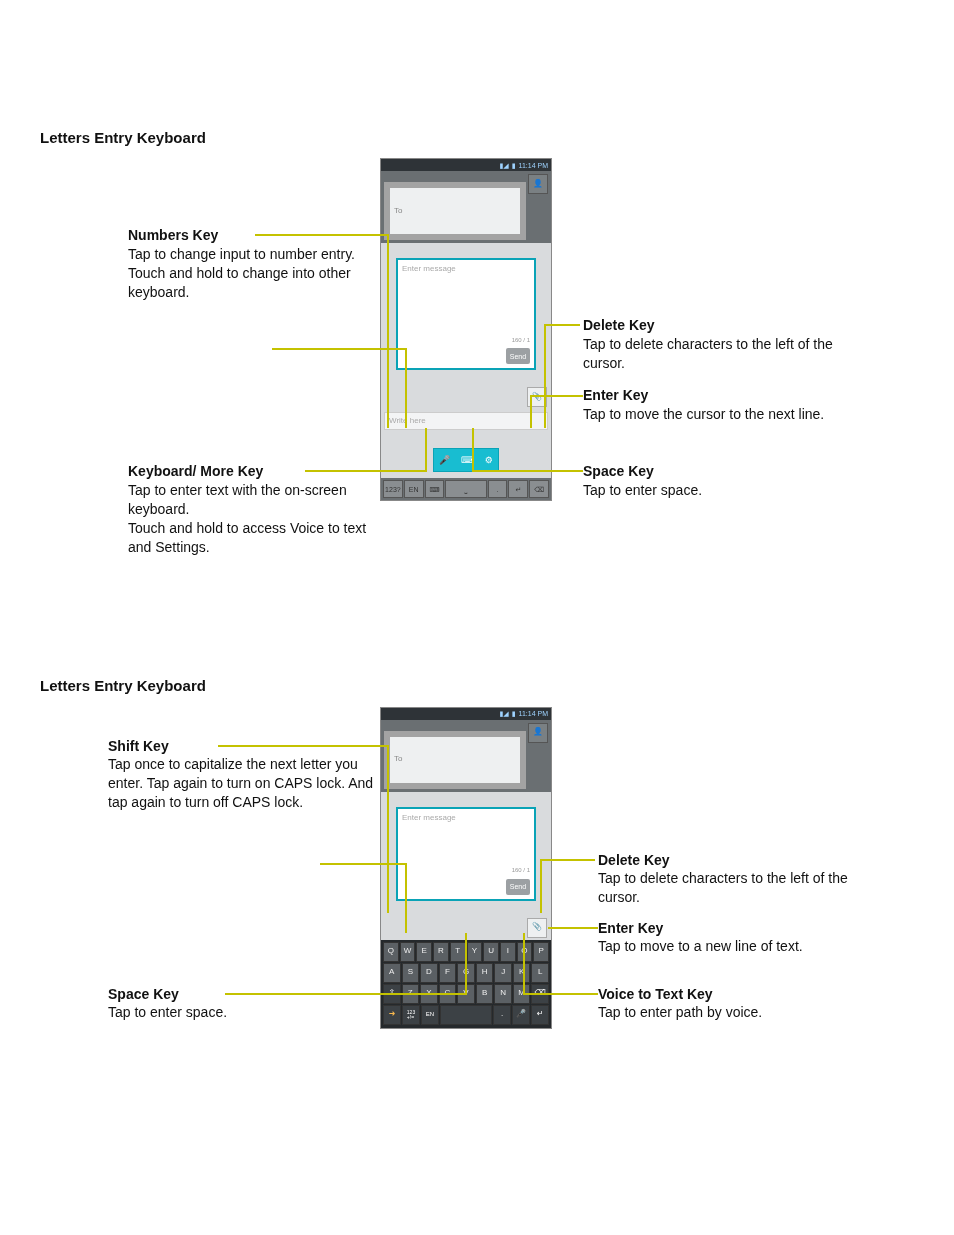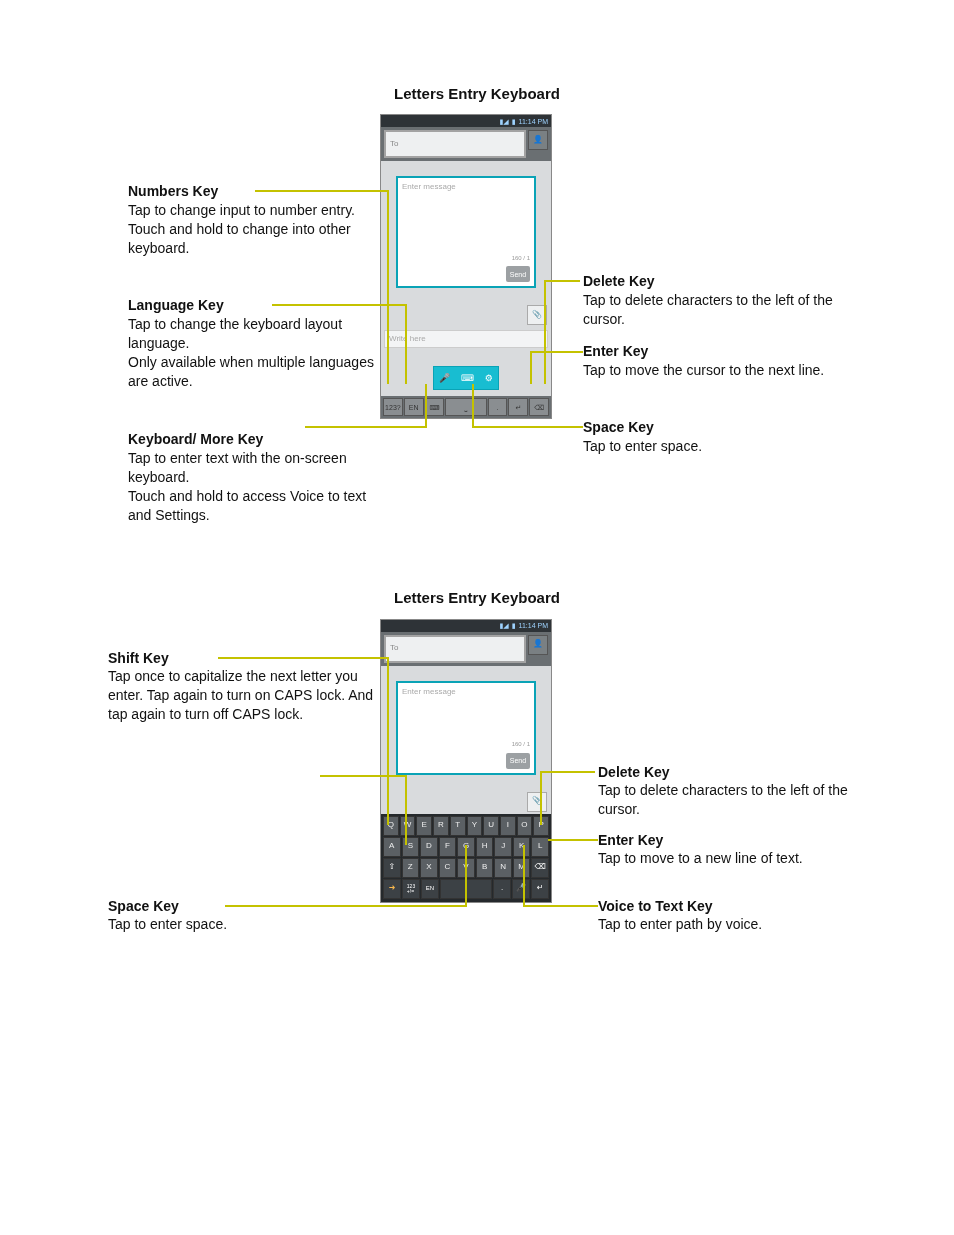--- a/index.html
+++ b/index.html
@@ -17,24 +17,23 @@
     width:954px;
     background:#fff;
     font-family:Arial,Helvetica,sans-serif;
     color:#111;
     font-size:14px;
     line-height:1.35;
   }
   .page{padding:40px 40px 60px}
   .section{position:relative}
   .sec-title{
-    text-align:center;
     font-weight:bold;
     font-size:15px;
-    margin:44px 0 10px;
+    margin:88px 0 10px;
   }
   .swype-para{
     color:#666;
     font-size:15px;
     margin:40px 0 10px 60px;
   }
 
   
   .phone{
     position:absolute;
@@ -44,22 +43,22 @@
     background:#d9dbdd;
     font-size:8px;
   }
   .statusbar{
     height:12px;background:var(--statusbar);color:#9fd3ff;
     display:flex;justify-content:flex-end;align-items:center;
     padding:0 3px;font-size:7px;gap:3px;
   }
   .to-row{display:flex;gap:2px;padding:3px;background:#6a6f72}
   .to-input{
-    flex:1;height:16px;border:2px solid #a3a3a3;background:#eef0f1;
-    color:#888;padding:4px 4px;display:flex;align-items:center;
+    flex:1;height:16px;border:6px solid #a3a3a3;background:#eef0f1;
+    color:#888;padding:15px 4px;display:flex;align-items:center;margin-top:8px;
   }
   .to-btn{width:18px;height:18px;background:#7a8083;border:1px solid #555;
     display:flex;align-items:center;justify-content:center;color:#ddd}
   .msg-area{
     margin:15px;height:100px;background:#fff;border:2px solid var(--tealdark);
     color:#aaa;padding:4px;position:relative;font-size:8px;
   }
   .char-count{position:absolute;right:4px;bottom:24px;font-size:6px;color:#999}
   .send-btn{position:absolute;right:4px;bottom:4px;width:24px;height:16px;
     background:var(--sendbtn);color:#fff;font-size:7px;display:flex;
@@ -172,25 +171,21 @@
       <div class="co-line v" style="left:504px;top:166px;height:104px"></div>
       <div class="co-line" style="left:490px;top:237px;width:53px"></div>
       <div class="co-line v" style="left:490px;top:237px;height:33px"></div>
       <div class="co-line" style="left:432px;top:312px;width:111px"></div>
       <div class="co-line v" style="left:432px;top:270px;height:44px"></div>
 
       <div class="co" style="left:88px;top:68px">
         <div class="co-h">Numbers Key</div>
         <div>Tap to change input to number entry.<br>Touch and hold to change into other keyboard.</div>
       </div>
-      <div class="co" style="left:88px;top:182px">
-        <div class="co-h">Language Key</div>
-        <div>Tap to change the keyboard layout language.<br>Only available when multiple languages are active.</div>
-      </div>
-      <div class="co" style="left:88px;top:316px">
+      <div class="co" style="left:88px;top:304px">
         <div class="co-h">Keyboard/ More Key</div>
         <div>Tap to enter text with the on-screen keyboard.<br>Touch and hold to access Voice to text and Settings.</div>
       </div>
 
       <div class="co right" style="left:543px;top:158px">
         <div class="co-h">Delete Key</div>
         <div>Tap to delete characters to the left of the cursor.</div>
       </div>
       <div class="co right" style="left:543px;top:228px">
         <div class="co-h">Enter Key</div>

